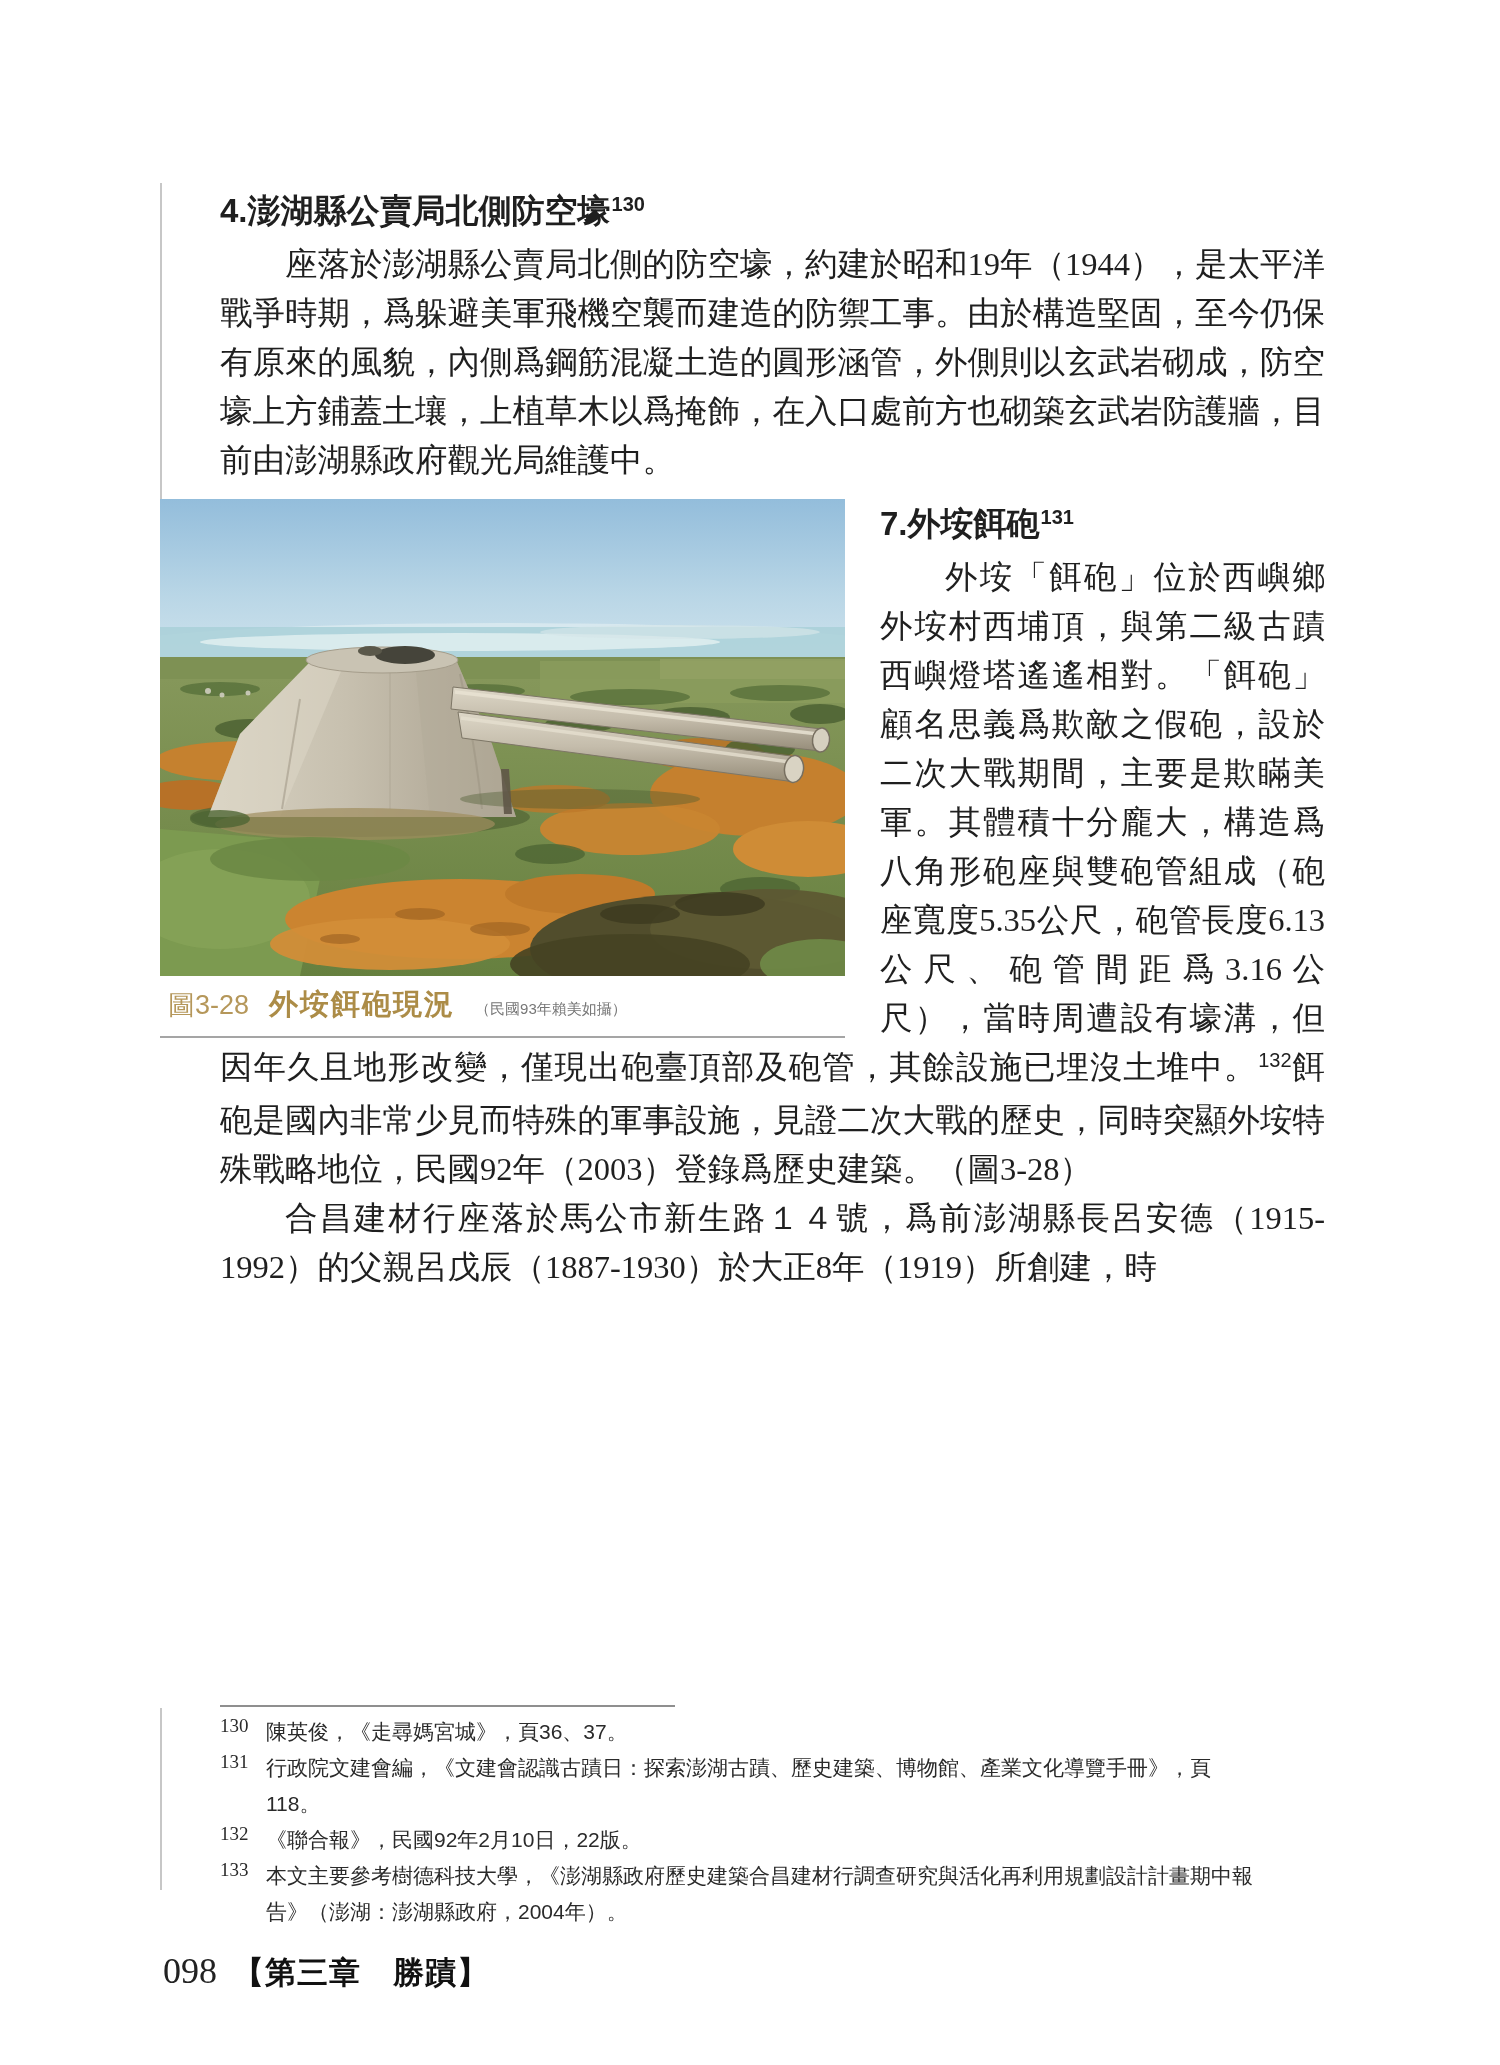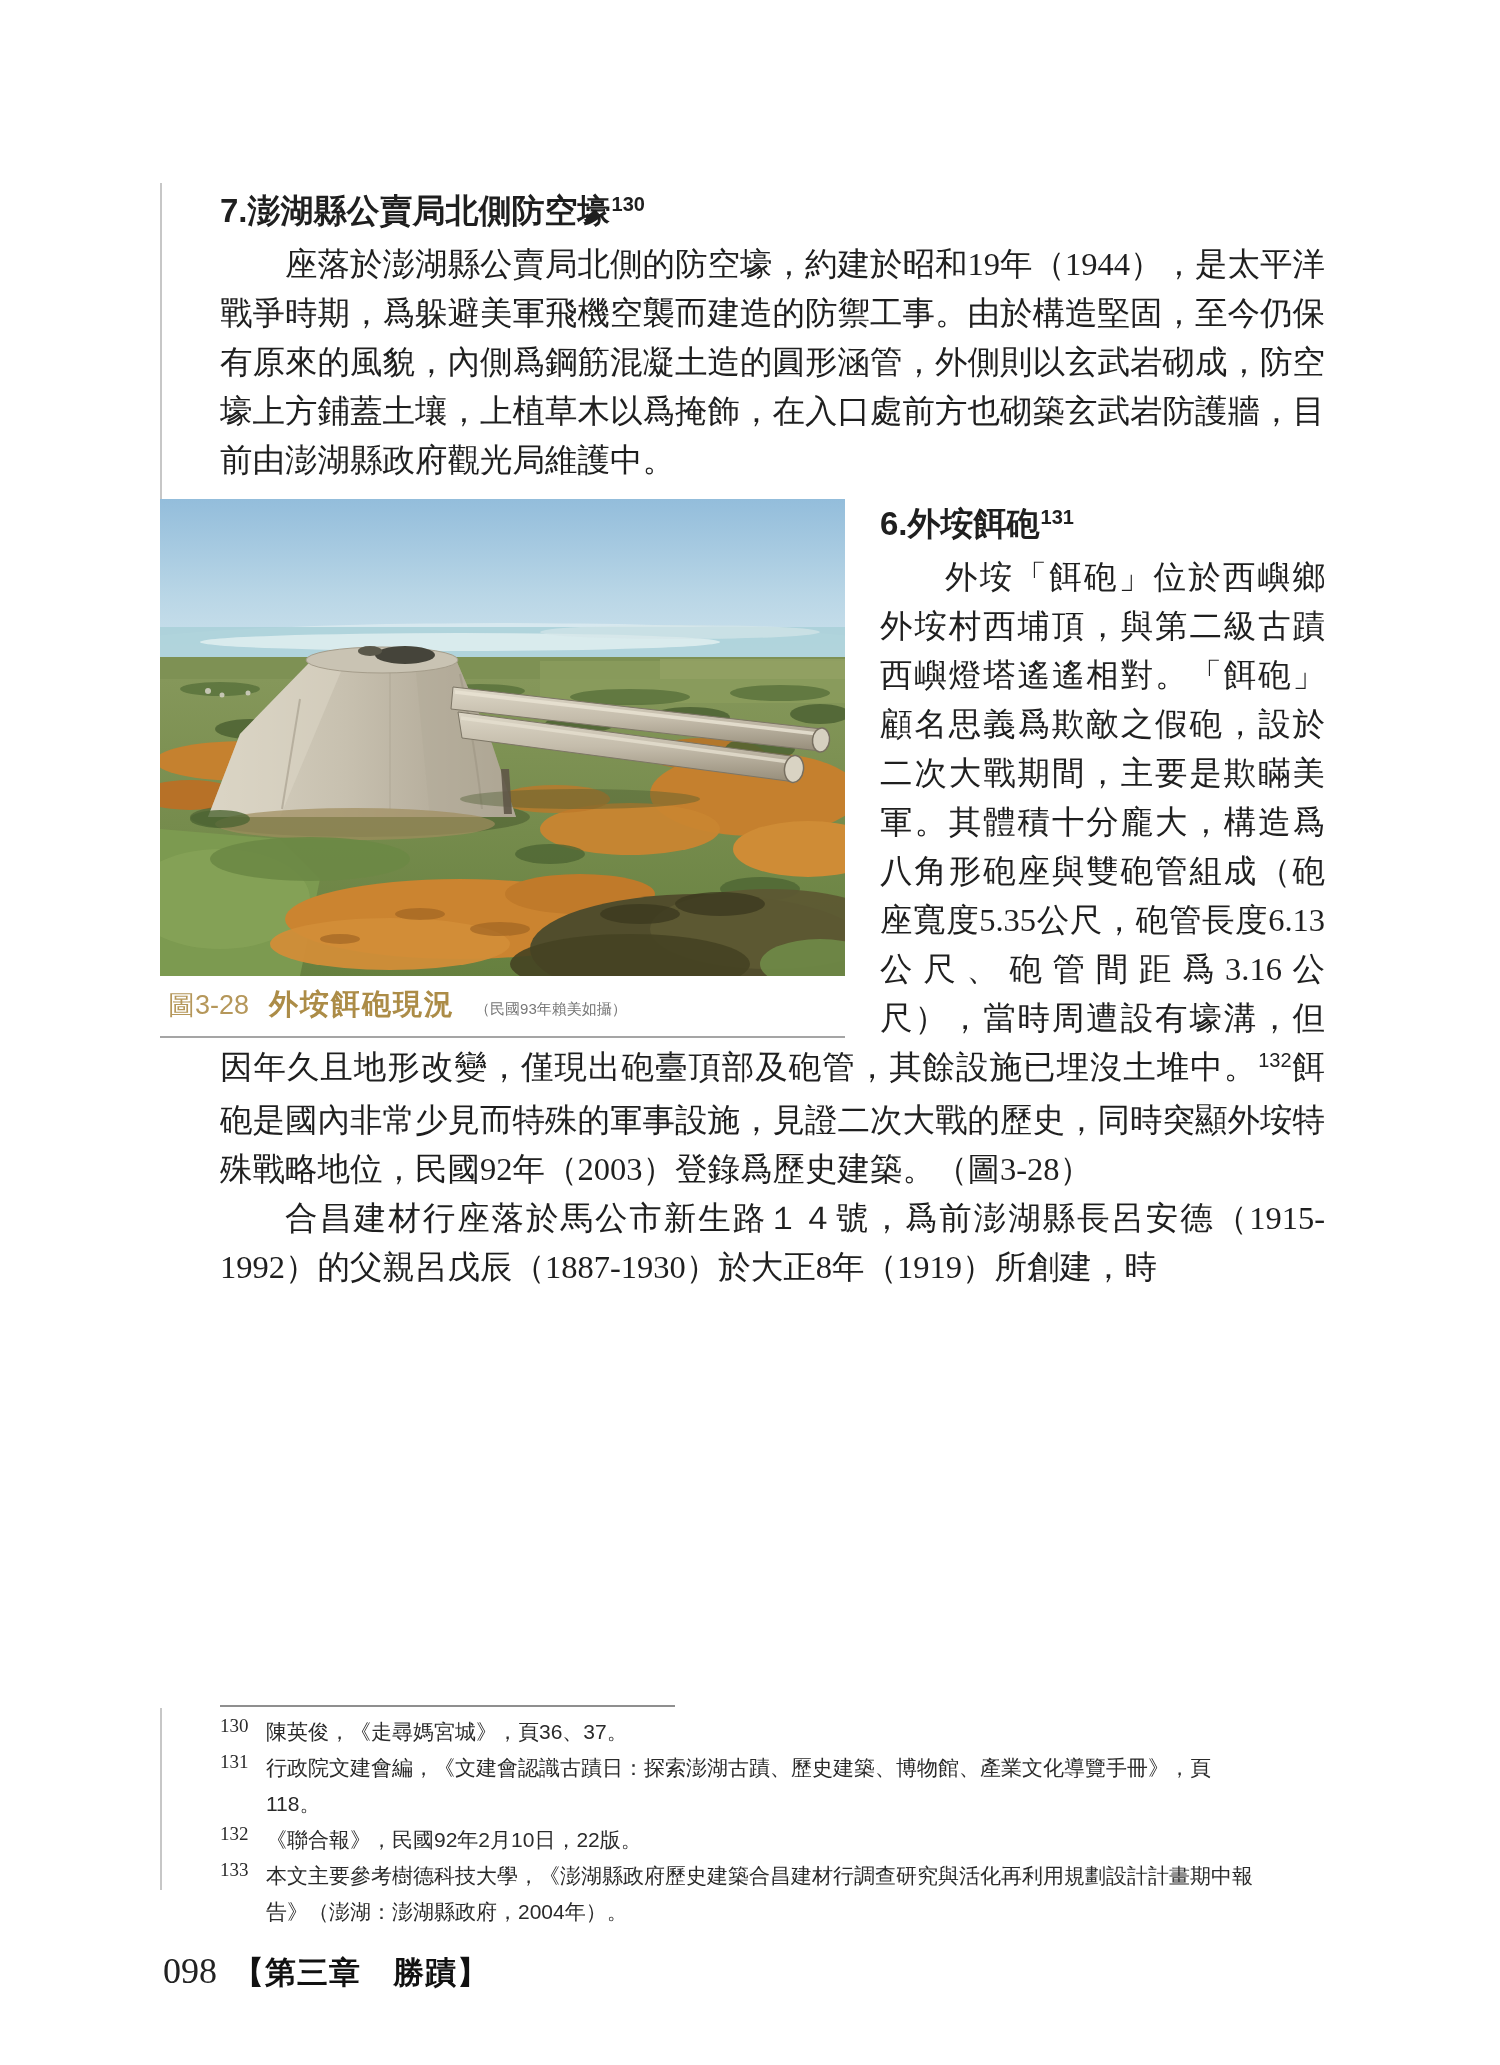--- a/index.html
+++ b/index.html
@@ -43,21 +43,21 @@
 <body>
 
 <div class="page">
 
   <div class="vrule top"></div>
   <div class="vrule fn"></div>
 
   <div class="content">
 
 
-    <h3 class="sec"><span>7.澎湖縣公賣局北側防空壕</span><span class="fnref">130</span></h3>
+    <h3 class="sec"><span>4.澎湖縣公賣局北側防空壕</span><span class="fnref">130</span></h3>
 
     <p class="indent">座落於澎湖縣公賣局北側的防空壕，約建於昭和19年（1944），是太平洋戰爭時期，爲躲避美軍飛機空襲而建造的防禦工事。由於構造堅固，至今仍保有原來的風貌，內側爲鋼筋混凝土造的圓形涵管，外側則以玄武岩砌成，防空壕上方鋪蓋土壤，上植草木以爲掩飾，在入口處前方也砌築玄武岩防護牆，目前由澎湖縣政府觀光局維護中。</p>
 
     <div class="fig-float">
       <svg viewBox="0 0 685 477" xmlns="http://www.w3.org/2000/svg" preserveAspectRatio="none">
         <defs>
           <linearGradient id="skyG" x1="0" y1="0" x2="0" y2="1">
             <stop offset="0" stop-color="#93bddb"></stop>
               <stop offset="0.55" stop-color="#b9d6e6"></stop>
             <stop offset="1" stop-color="#d3e5ee"></stop>
@@ -164,21 +164,21 @@
       </svg>
 
       <div class="fig-caption">
         <span class="fig-label">圖3-28</span>
         <span class="fig-title">外垵餌砲現況</span>
         <span class="fig-credit">（民國93年賴美如攝）</span>
       </div>
       <div class="fig-divider"></div>
     </div>
 
-    <h3 class="sec"><span>6.外垵餌砲</span><span class="fnref">131</span></h3>
+    <h3 class="sec"><span>7.外垵餌砲</span><span class="fnref">131</span></h3>
 
     <p class="indent"><span>外垵「餌砲」位於西嶼鄉外垵村西埔頂，與第二級古蹟西嶼燈塔遙遙相對。「餌砲」顧名思義爲欺敵之假砲，設於二次大戰期間，主要是欺瞞美軍。其體積十分龐大，構造爲八角形砲座與雙砲管組成（砲座寬度5.35公尺，砲管長度6.13公尺、砲管間距爲3.16公尺），當時周遭設有壕溝，但因年久且地形改變，僅現出砲臺頂部及砲管，其餘設施已埋沒土堆中。</span><span class="fnref">132</span><span>餌砲是國內非常少見而特殊的軍事設施，見證二次大戰的歷史，同時突顯外垵特殊戰略地位，民國92年（2003）登錄爲歷史建築。（圖3-28）</span></p>
 
 
     <p class="indent">合昌建材行座落於馬公市新生路１４號，爲前澎湖縣長呂安德（1915-1992）的父親呂戊辰（1887-1930）於大正8年（1919）所創建，時</p>
   </div>
 
   <div class="fn-sep"></div>
 
   <div class="footnotes">

